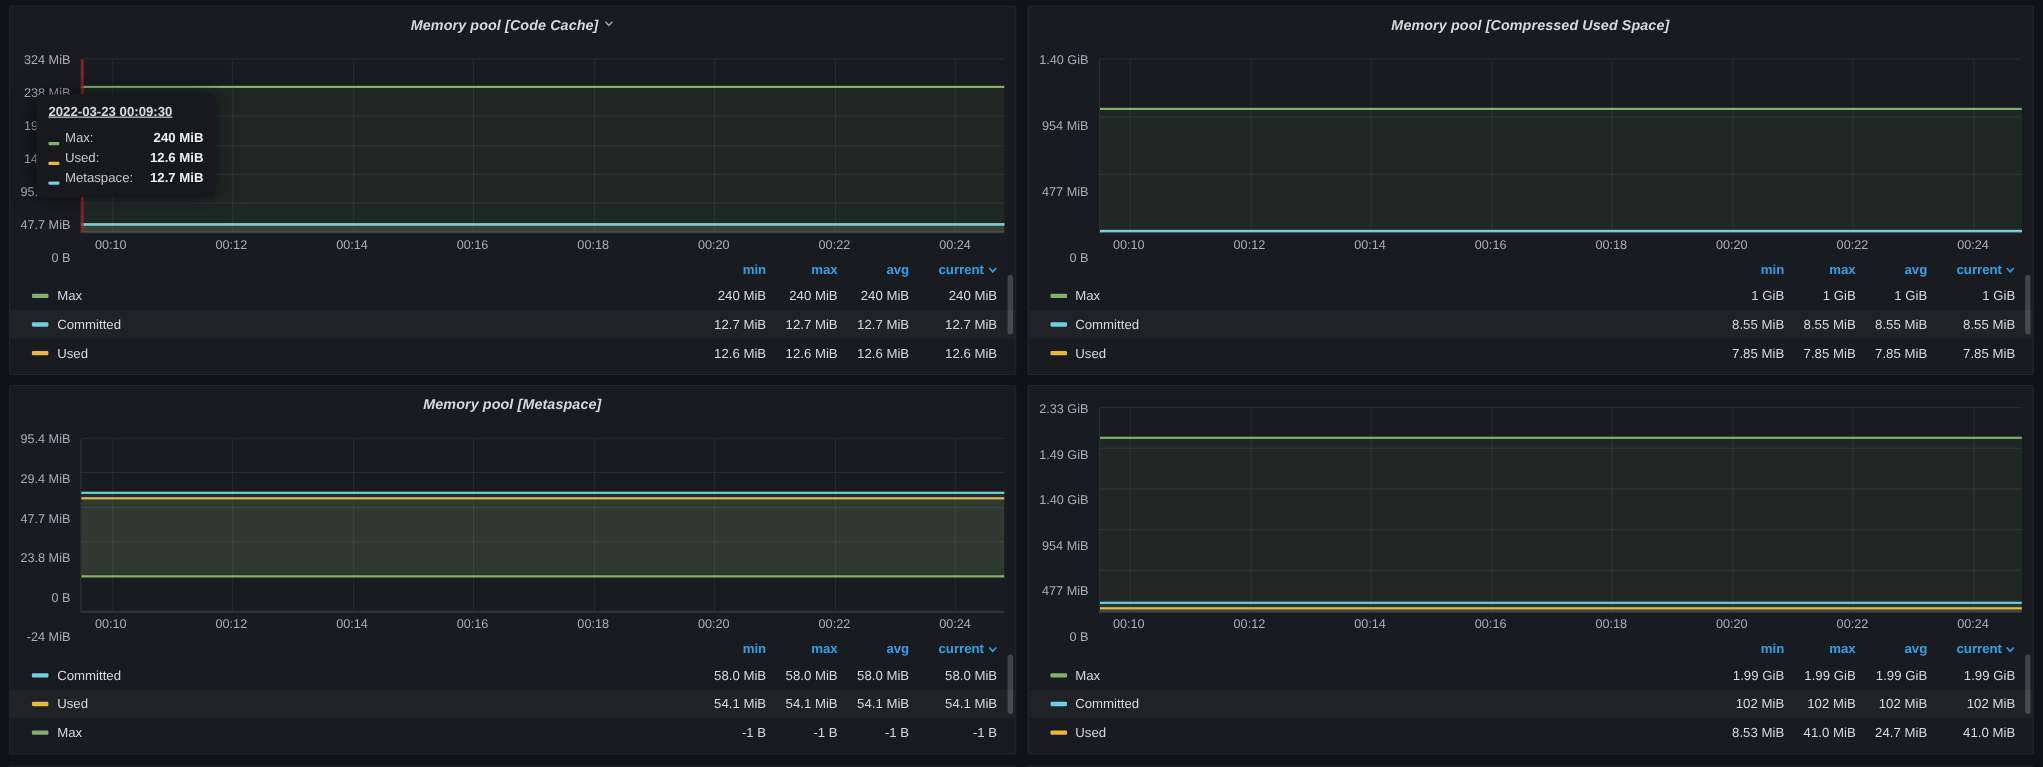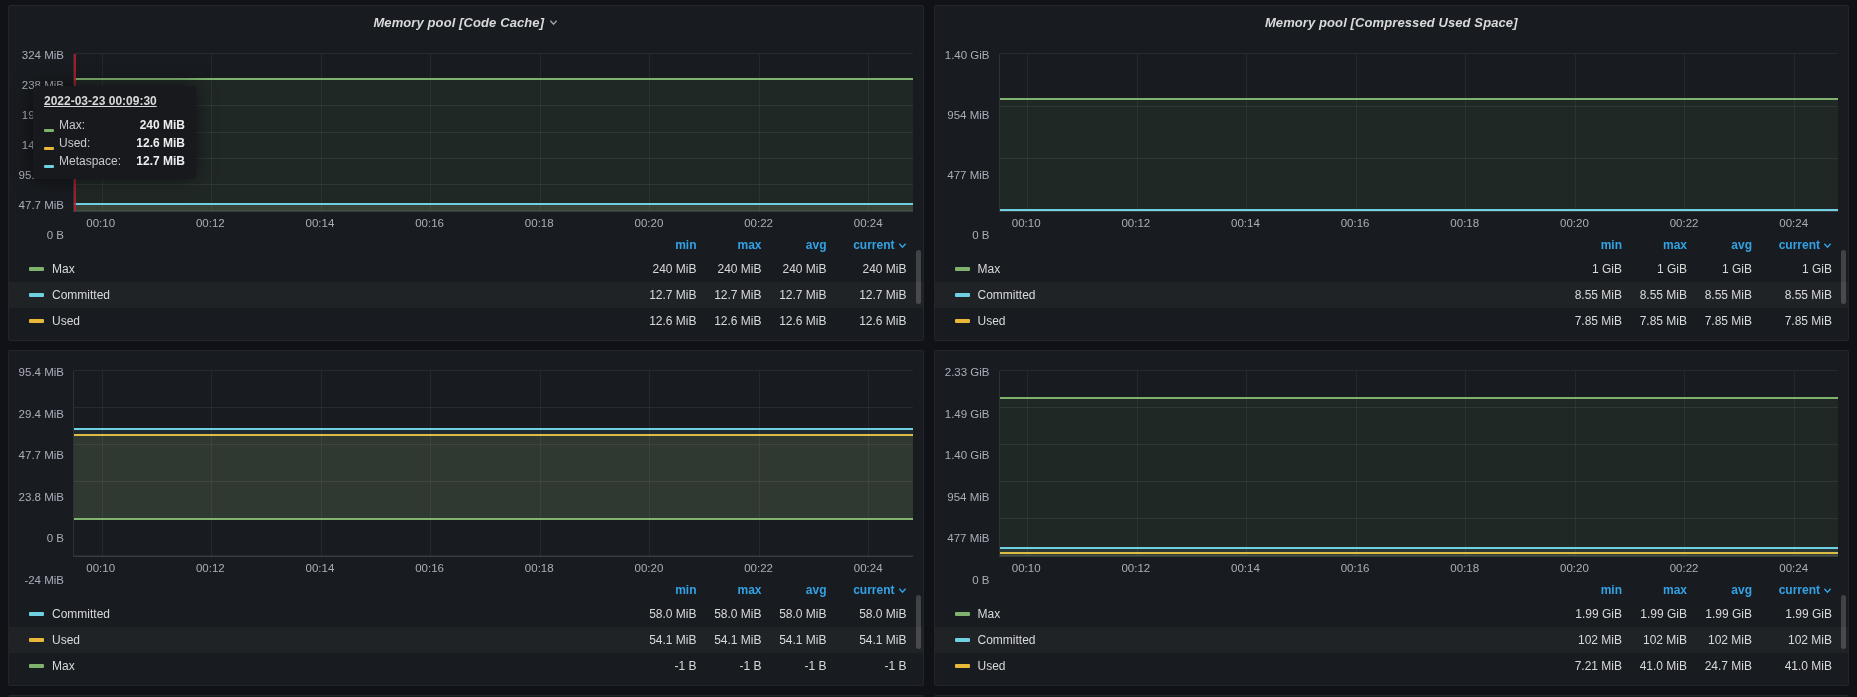--- a/index.html
+++ b/index.html
@@ -229,20 +229,23 @@
             <span class="legend-value">7.85 MiB</span>
             <span class="legend-value">7.85 MiB</span>
             <span class="legend-value">7.85 MiB</span>
             <span class="legend-value current">7.85 MiB</span>
           </div>
         </div>
         <div class="legend-scrollbar"></div>
       </div>
     </section>
     <section class="panel">
+      <div class="panel-header">
+        <span class="panel-title">Memory pool [Metaspace]</span>
+      </div>
       <div class="chart-region">
         <div class="y-axis">
           <span class="y-tick-label" style="bottom: calc(0% - 1px); transform: translateY(50%);">-24 MiB</span>
           <span class="y-tick-label" style="bottom: calc(20.1% - 1px); transform: translateY(50%);">0 B</span>
           <span class="y-tick-label" style="bottom: calc(40.03% - 1px); transform: translateY(50%);">23.8 MiB</span>
           <span class="y-tick-label" style="bottom: calc(60.05% - 1px); transform: translateY(50%);">47.7 MiB</span>
           <span class="y-tick-label" style="bottom: calc(79.98% - 1px); transform: translateY(50%);">29.4 MiB</span>
           <span class="y-tick-label" style="bottom: calc(100% - 1px); transform: translateY(50%);">95.4 MiB</span>
         </div>
         <div class="plot-col">
@@ -396,21 +399,21 @@
             <span class="legend-spacer"></span>
             <span class="legend-value">102 MiB</span>
             <span class="legend-value">102 MiB</span>
             <span class="legend-value">102 MiB</span>
             <span class="legend-value current">102 MiB</span>
           </div>
           <div class="legend-row">
             <span class="swatch" style="background: rgb(234, 184, 57);"></span>
             <span class="series-name">Used</span>
             <span class="legend-spacer"></span>
-            <span class="legend-value">7.21 MiB</span>
+            <span class="legend-value">8.53 MiB</span>
             <span class="legend-value">41.0 MiB</span>
             <span class="legend-value">24.7 MiB</span>
             <span class="legend-value current">41.0 MiB</span>
           </div>
         </div>
         <div class="legend-scrollbar"></div>
       </div>
     </section>
     <div class="partial-panel"></div>
     <div class="partial-panel"></div>

